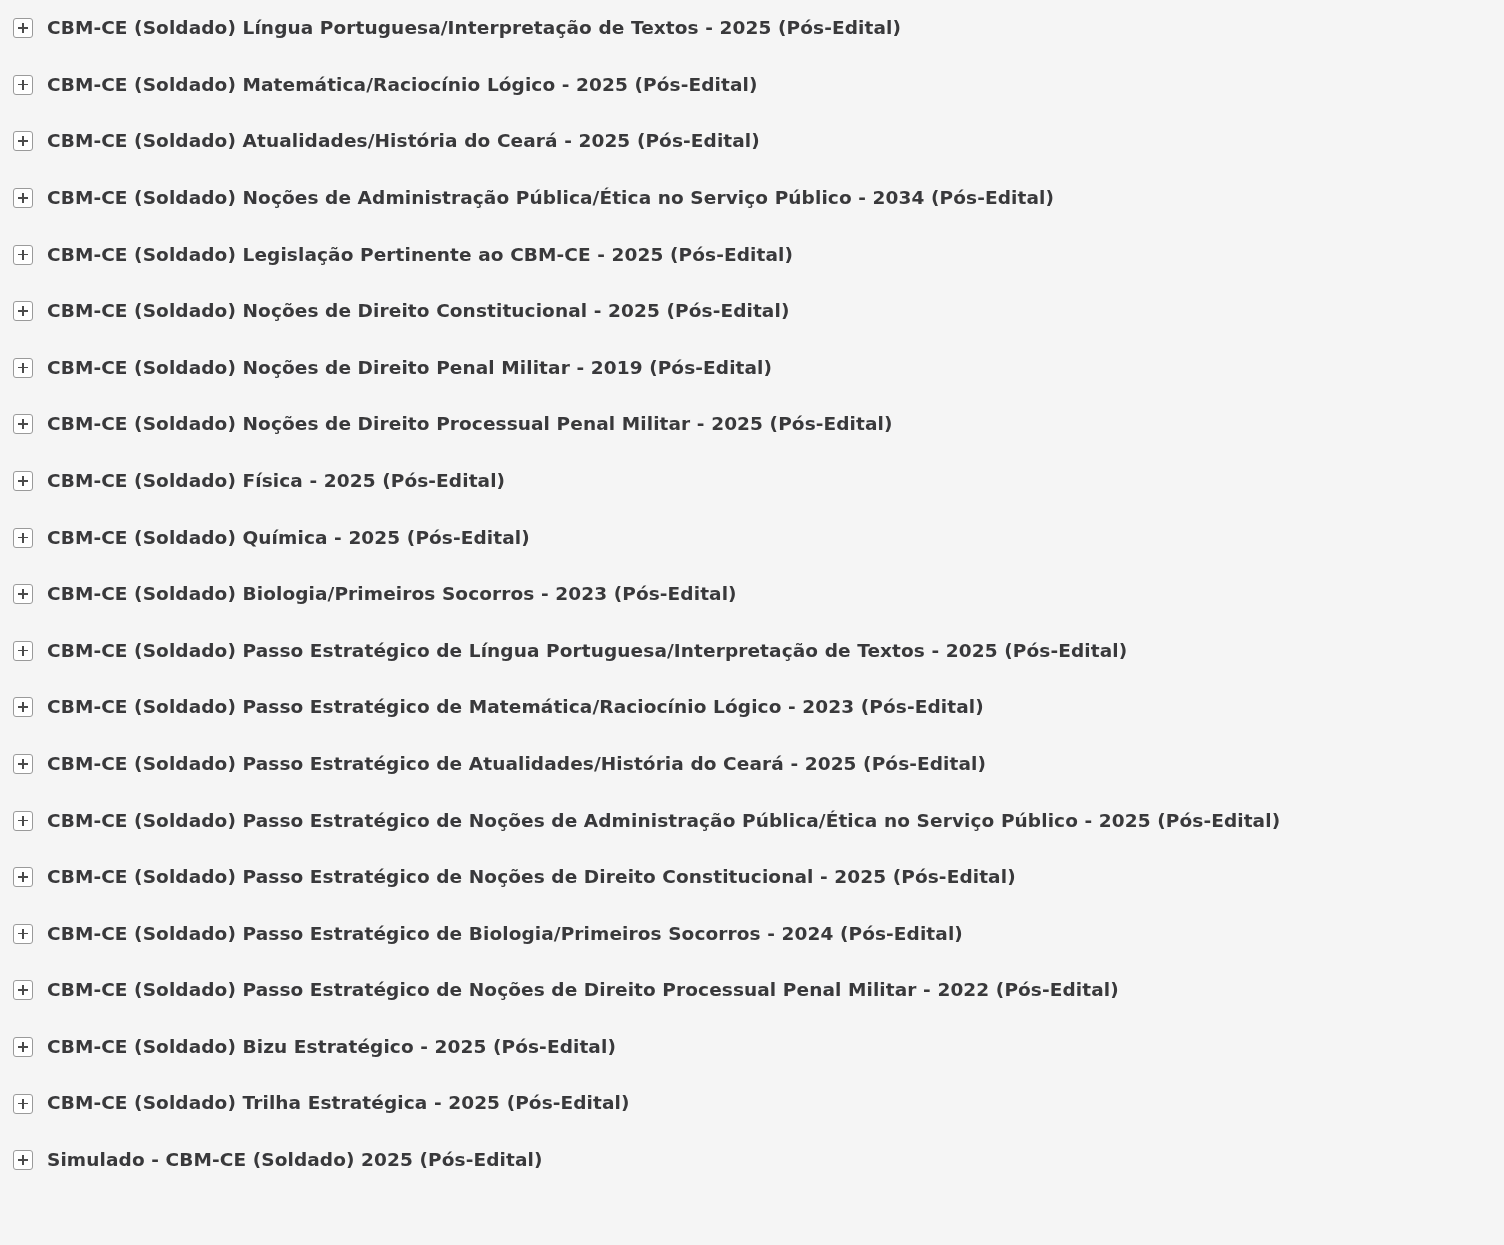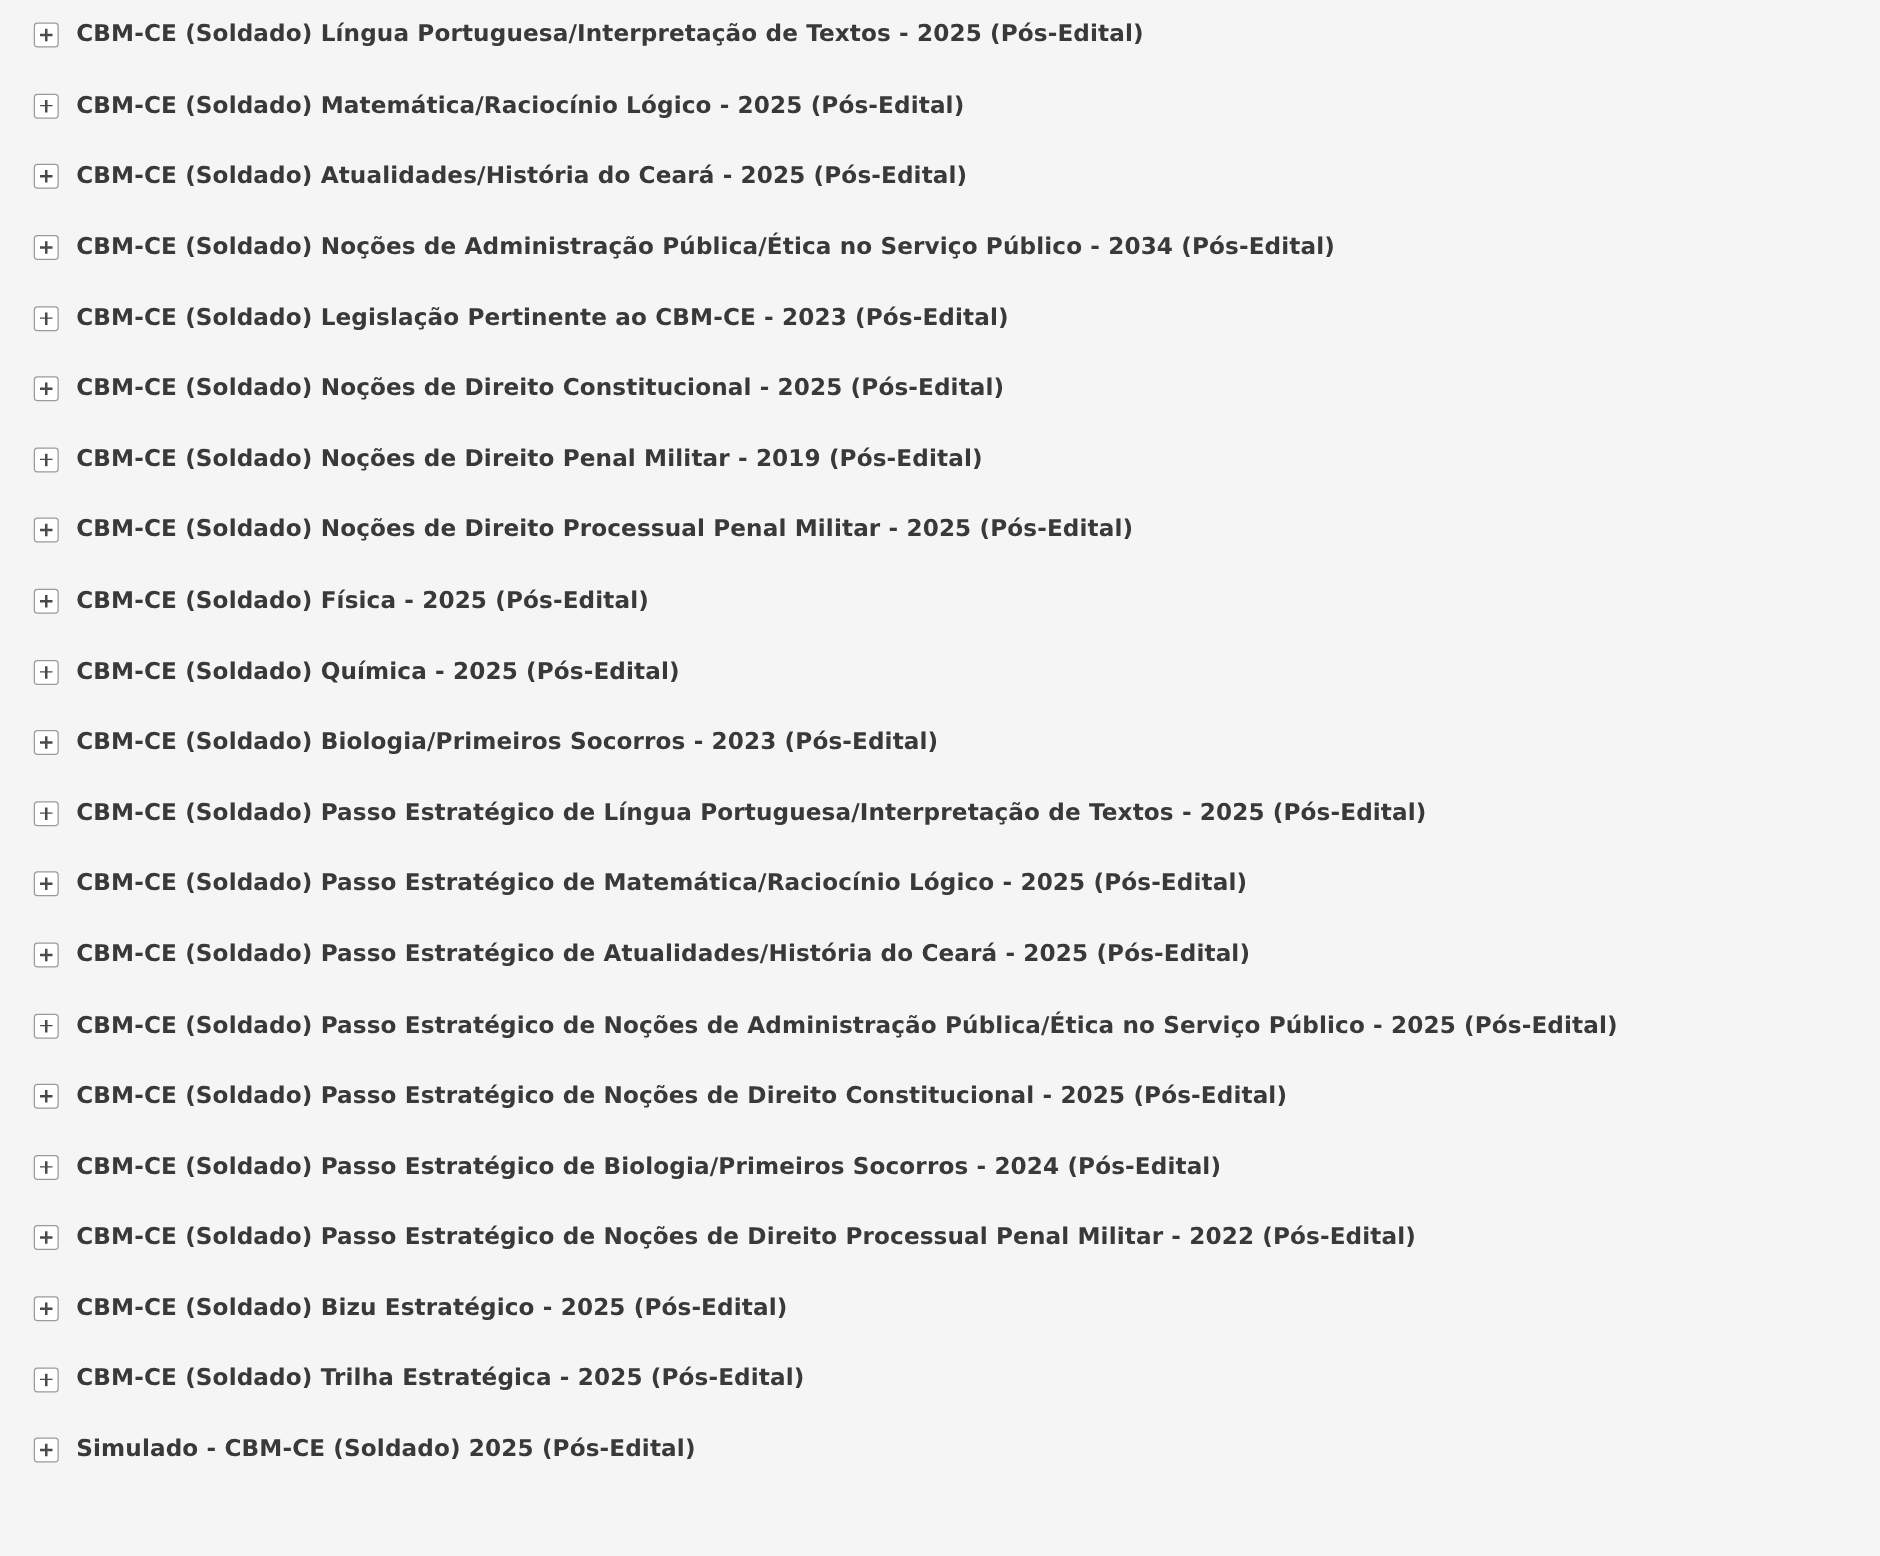--- a/index.html
+++ b/index.html
@@ -16,21 +16,21 @@
   #course-list {
     width: 1504px;
     padding: 0;
     margin: 0;
     list-style: none;
   }
   .course-row {
     display: flex;
     align-items: center;
     height: 56.6px;
-    padding-left: 27px;
+    padding-left: 13px;
     box-sizing: border-box;
   }
   .expand-icon {
     flex: 0 0 auto;
     width: 18px;
     height: 18px;
     border: 1px solid #9a9a9a;
     border-radius: 3px;
     background: #ffffff;
     position: relative;
@@ -80,21 +80,21 @@
     <li class="course-row">
       <span class="expand-icon"></span>
       <span class="course-title">CBM-CE (Soldado) Atualidades/História do Ceará - 2025 (Pós-Edital)</span>
     </li>
     <li class="course-row">
       <span class="expand-icon"></span>
       <span class="course-title">CBM-CE (Soldado) Noções de Administração Pública/Ética no Serviço Público - 2034 (Pós-Edital)</span>
     </li>
     <li class="course-row">
       <span class="expand-icon"></span>
-      <span class="course-title">CBM-CE (Soldado) Legislação Pertinente ao CBM-CE - 2023 (Pós-Edital)</span>
+      <span class="course-title">CBM-CE (Soldado) Legislação Pertinente ao CBM-CE - 2025 (Pós-Edital)</span>
     </li>
     <li class="course-row">
       <span class="expand-icon"></span>
       <span class="course-title">CBM-CE (Soldado) Noções de Direito Constitucional - 2025 (Pós-Edital)</span>
     </li>
     <li class="course-row">
       <span class="expand-icon"></span>
       <span class="course-title">CBM-CE (Soldado) Noções de Direito Penal Militar - 2019 (Pós-Edital)</span>
     </li>
     <li class="course-row">
@@ -112,21 +112,21 @@
     <li class="course-row">
       <span class="expand-icon"></span>
       <span class="course-title">CBM-CE (Soldado) Biologia/Primeiros Socorros - 2023 (Pós-Edital)</span>
     </li>
     <li class="course-row">
       <span class="expand-icon"></span>
       <span class="course-title">CBM-CE (Soldado) Passo Estratégico de Língua Portuguesa/Interpretação de Textos - 2025 (Pós-Edital)</span>
     </li>
     <li class="course-row">
       <span class="expand-icon"></span>
-      <span class="course-title">CBM-CE (Soldado) Passo Estratégico de Matemática/Raciocínio Lógico - 2025 (Pós-Edital)</span>
+      <span class="course-title">CBM-CE (Soldado) Passo Estratégico de Matemática/Raciocínio Lógico - 2023 (Pós-Edital)</span>
     </li>
     <li class="course-row">
       <span class="expand-icon"></span>
       <span class="course-title">CBM-CE (Soldado) Passo Estratégico de Atualidades/História do Ceará - 2025 (Pós-Edital)</span>
     </li>
     <li class="course-row">
       <span class="expand-icon"></span>
       <span class="course-title">CBM-CE (Soldado) Passo Estratégico de Noções de Administração Pública/Ética no Serviço Público - 2025 (Pós-Edital)</span>
     </li>
     <li class="course-row">

